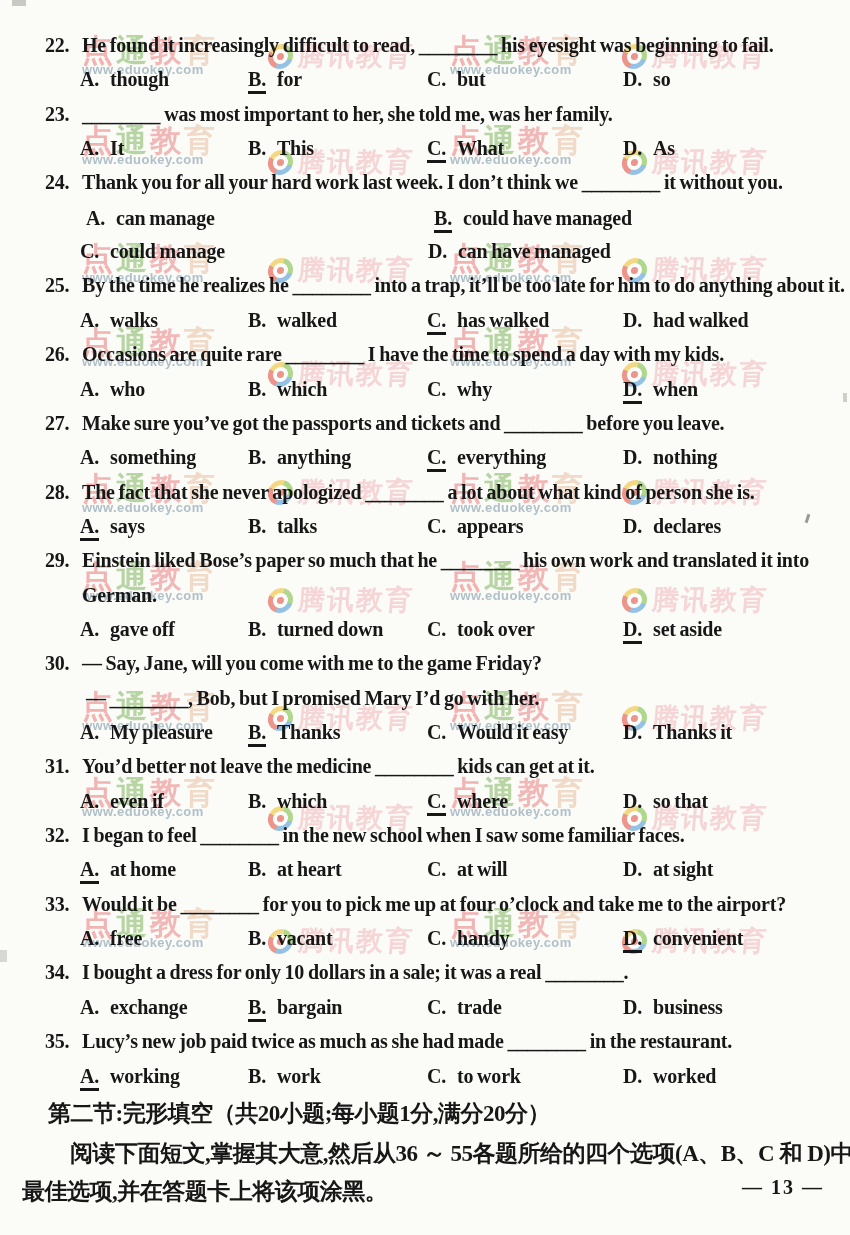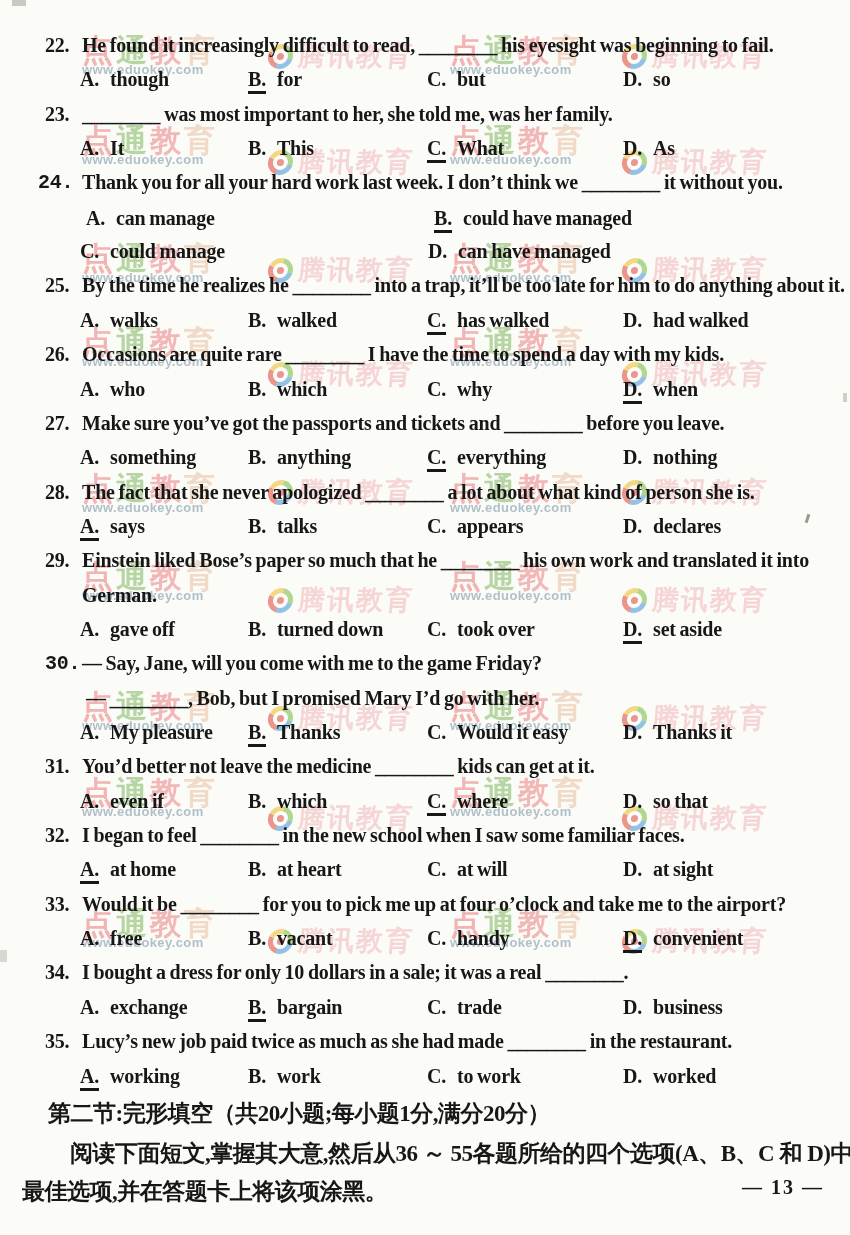--- a/index.html
+++ b/index.html
@@ -196,21 +196,21 @@
         <span class="piece" style="left: 45px;">23.</span>
         <span class="piece" style="left: 82px;">________ was most important to her, she told me, was her family.</span>
       </div>
       <div class="line" style="top: 137.05px;">
         <span class="opt" style="left: 80px;"><span class="opt-letter">A.</span><span>It</span></span>
         <span class="opt" style="left: 248px;"><span class="opt-letter">B.</span><span>This</span></span>
         <span class="opt" style="left: 427px;"><span class="opt-letter ans">C.</span><span>What</span></span>
         <span class="opt" style="left: 623px;"><span class="opt-letter">D.</span><span>As</span></span>
       </div>
       <div class="line" style="top: 171.4px;">
-        <span class="piece" style="left: 38px; font-family: Liberation Mono, monospace;">24.</span>
+        <span class="piece" style="left: 45px;">24.</span>
         <span class="piece" style="left: 82px;">Thank you for all your hard work last week. I don’t think we ________ it without you.</span>
       </div>
       <div class="line" style="top: 207px; margin-left: 6px;">
         <span class="opt" style="left: 80px;"><span class="opt-letter">A.</span><span>can manage</span></span>
         <span class="opt" style="left: 428px;"><span class="opt-letter ans">B.</span><span>could have managed</span></span>
       </div>
       <div class="line" style="top: 240.1px;">
         <span class="opt" style="left: 80px;"><span class="opt-letter">C.</span><span>could manage</span></span>
         <span class="opt" style="left: 428px;"><span class="opt-letter">D.</span><span>can have managed</span></span>
       </div>
@@ -261,21 +261,21 @@
       <div class="line" style="top: 583.6px;">
         <span class="piece" style="left: 82px;">German.</span>
       </div>
       <div class="line" style="top: 617.95px;">
         <span class="opt" style="left: 80px;"><span class="opt-letter">A.</span><span>gave off</span></span>
         <span class="opt" style="left: 248px;"><span class="opt-letter">B.</span><span>turned down</span></span>
         <span class="opt" style="left: 427px;"><span class="opt-letter">C.</span><span>took over</span></span>
         <span class="opt" style="left: 623px;"><span class="opt-letter ans">D.</span><span>set aside</span></span>
       </div>
       <div class="line" style="top: 652.3px;">
-        <span class="piece" style="left: 45px; font-family: Liberation Mono, monospace;">30.</span>
+        <span class="piece" style="left: 45px;">30.</span>
         <span class="piece" style="left: 82px;">— Say, Jane, will you come with me to the game Friday?</span>
       </div>
       <div class="line" style="top: 686.65px;">
         <span class="piece" style="left: 86px;">— ________, Bob, but I promised Mary I’d go with her.</span>
       </div>
       <div class="line" style="top: 721px;">
         <span class="opt" style="left: 80px;"><span class="opt-letter">A.</span><span>My pleasure</span></span>
         <span class="opt" style="left: 248px;"><span class="opt-letter ans">B.</span><span>Thanks</span></span>
         <span class="opt" style="left: 427px;"><span class="opt-letter">C.</span><span>Would it easy</span></span>
         <span class="opt" style="left: 623px;"><span class="opt-letter">D.</span><span>Thanks it</span></span>

